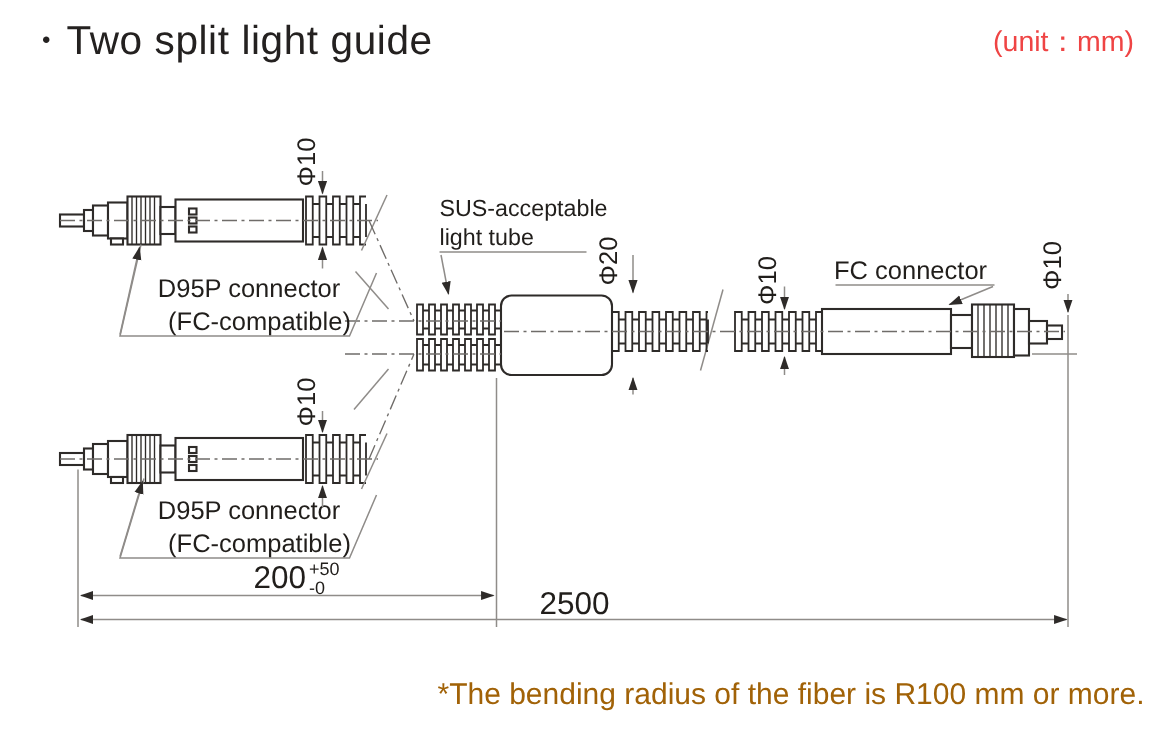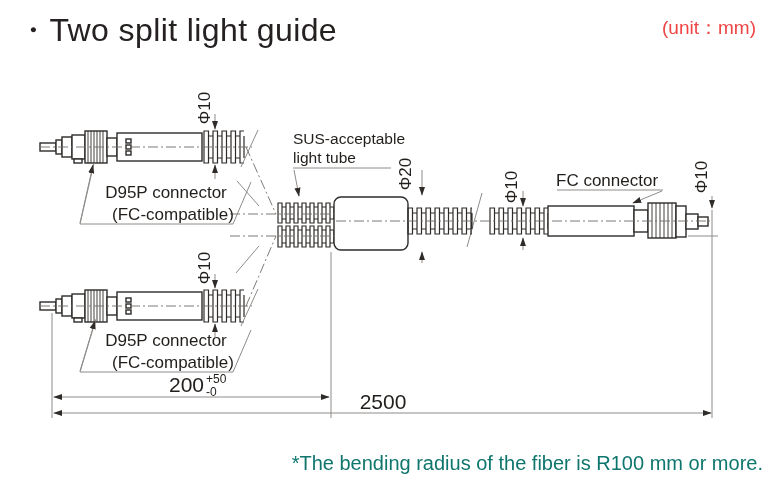--- a/index.html
+++ b/index.html
@@ -1,20 +1,20 @@
 <!DOCTYPE html>
 <html><head>
 <meta charset="utf-8">
 <style>
   html,body{margin:0;padding:0;background:#ffffff;}
   #stage{position:relative;width:768px;height:503px;background:#ffffff;overflow:hidden;
          font-family:"Liberation Sans",sans-serif;color:#211e1b;}
-  .title{position:absolute;left:17px;top:9px;font-size:32px;letter-spacing:.4px;color:#242120;}
+  .title{position:absolute;left:17px;top:9px;font-size:27px;letter-spacing:.4px;color:#242120;}
   .unit{position:absolute;right:12px;top:15px;font-size:19px;color:#ef4444;}
-  .footnote{position:absolute;right:5px;top:452px;font-size:20px;color:#0f766e;}
+  .footnote{position:absolute;right:5px;top:452px;font-size:20px;color:#a16207;}
   svg{position:absolute;left:0;top:0;}
   .ln{stroke:#2e2b29;stroke-width:1.4;fill:none;}
   .lnf{stroke:#2e2b29;stroke-width:1.4;fill:#ffffff;}
   .knurl{stroke:#2e2b29;stroke-width:.9;fill:none;}
   .corr{stroke:#2e2b29;stroke-width:1.2;fill:none;}
   .cl{stroke:#6f6c69;stroke-width:.9;fill:none;stroke-dasharray:10 3 2 3;}
   .thin{stroke:#8f8c89;stroke-width:1;fill:none;}
   .dim{stroke:#8f8c89;stroke-width:1;fill:none;}
   text{fill:#211e1b;font-family:"Liberation Sans",sans-serif;}
   .t17{font-size:17px;} .t15{font-size:15.5px;} .t21{font-size:21px;} .t12{font-size:12px;}

